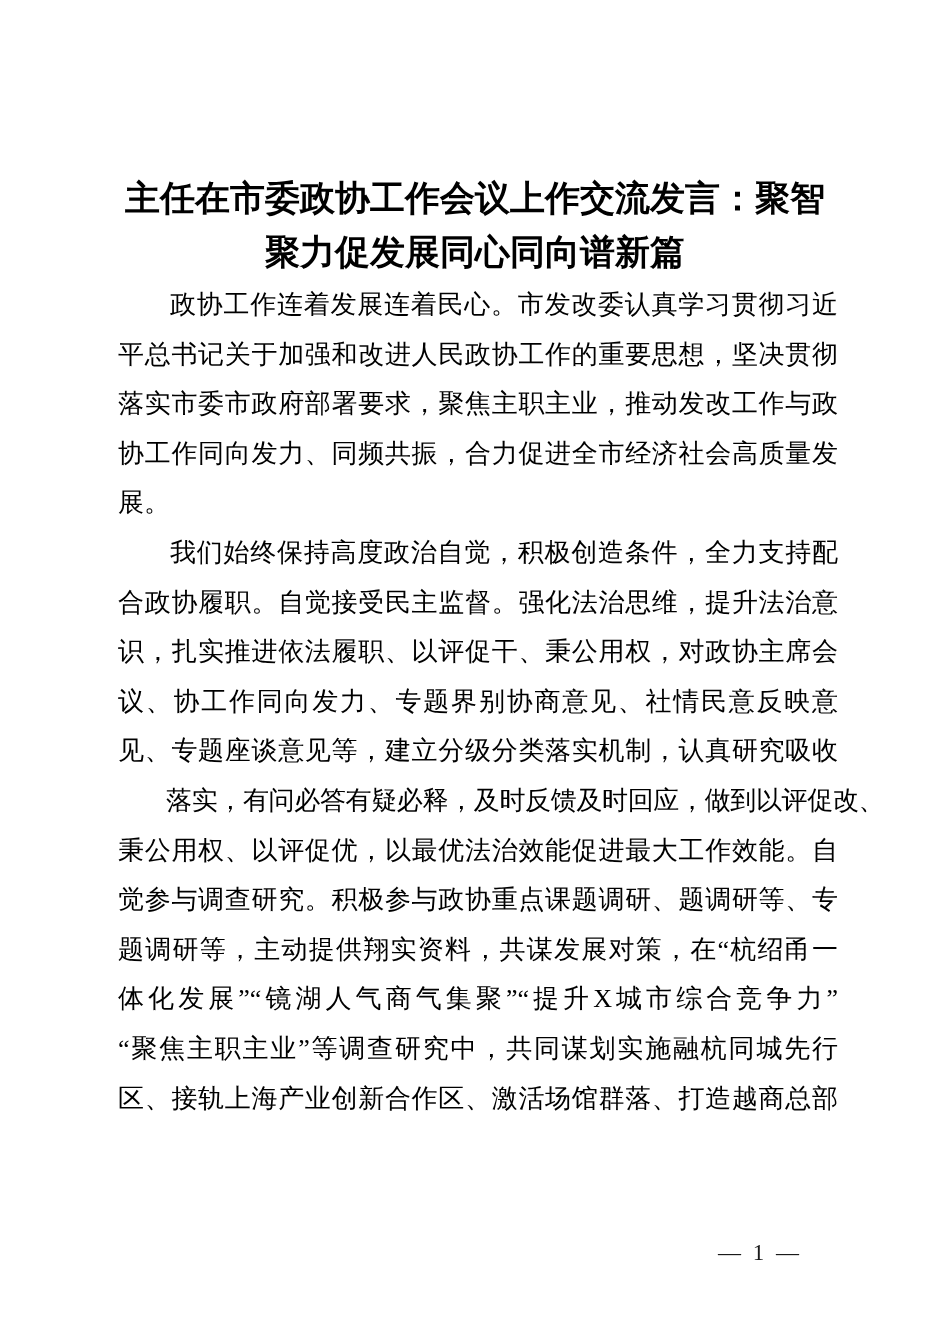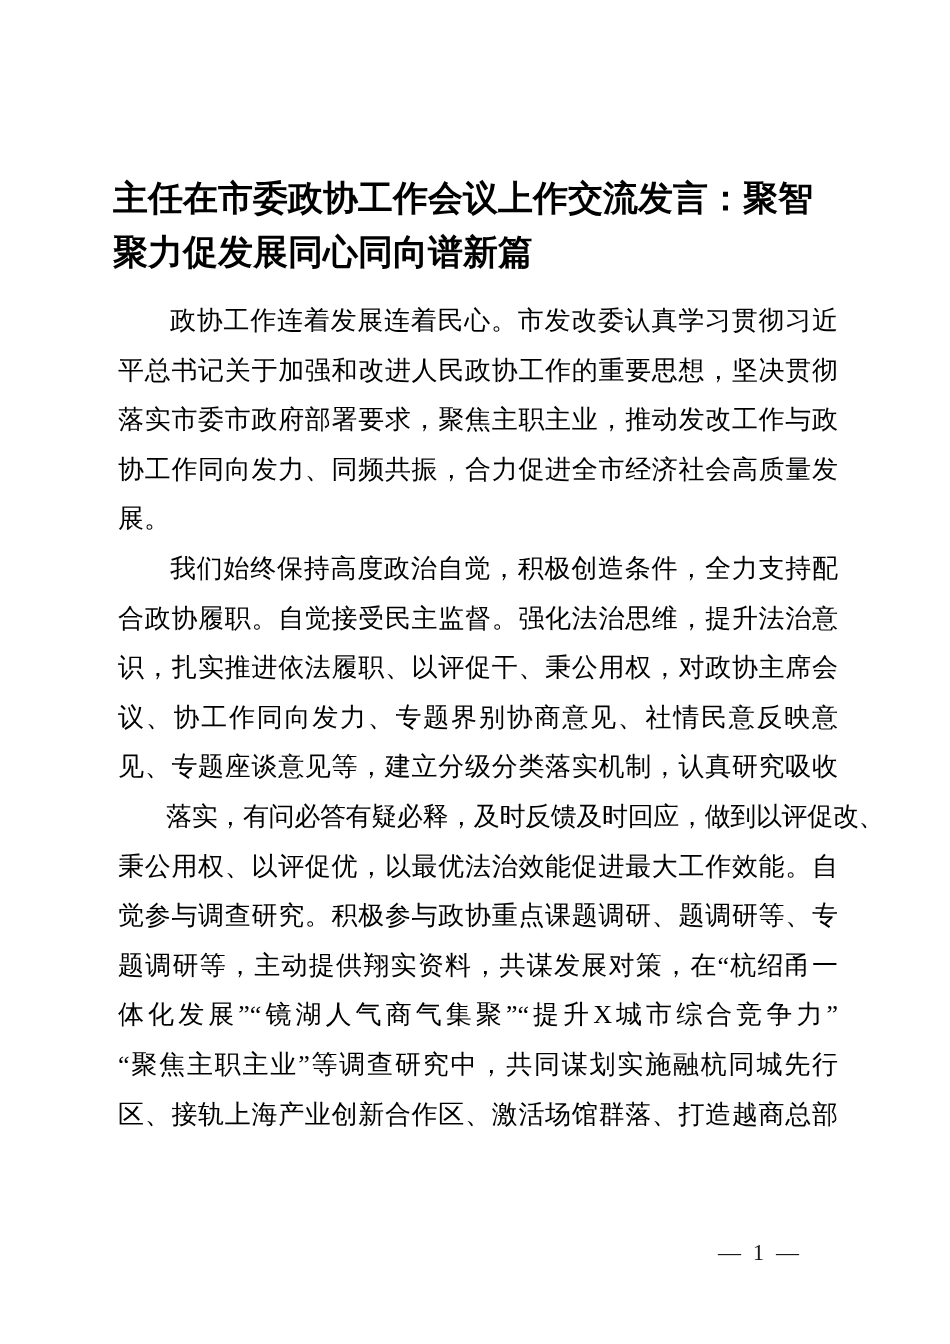--- a/index.html
+++ b/index.html
@@ -17,30 +17,30 @@
     overflow: hidden;
   }
   .doc-title {
     position: absolute;
     left: 113px;
     top: 172px;
     width: 724px;
     font-size: 35px;
     font-weight: bold;
     line-height: 54px;
-    text-align: left;
+    text-align: center;
     font-family: "Liberation Serif", serif;
   }
   .t-line {
     white-space: nowrap;
   }
   .body-text {
     position: absolute;
     left: 118px;
-    top: 296px;
+    top: 280px;
     width: 720px;
   }
   .line {
     height: 49.6px;
     line-height: 49.6px;
     font-size: 26px;
     text-align: justify;
     text-align-last: justify;
     text-justify: inter-character;
     font-family: "Liberation Serif", serif;

